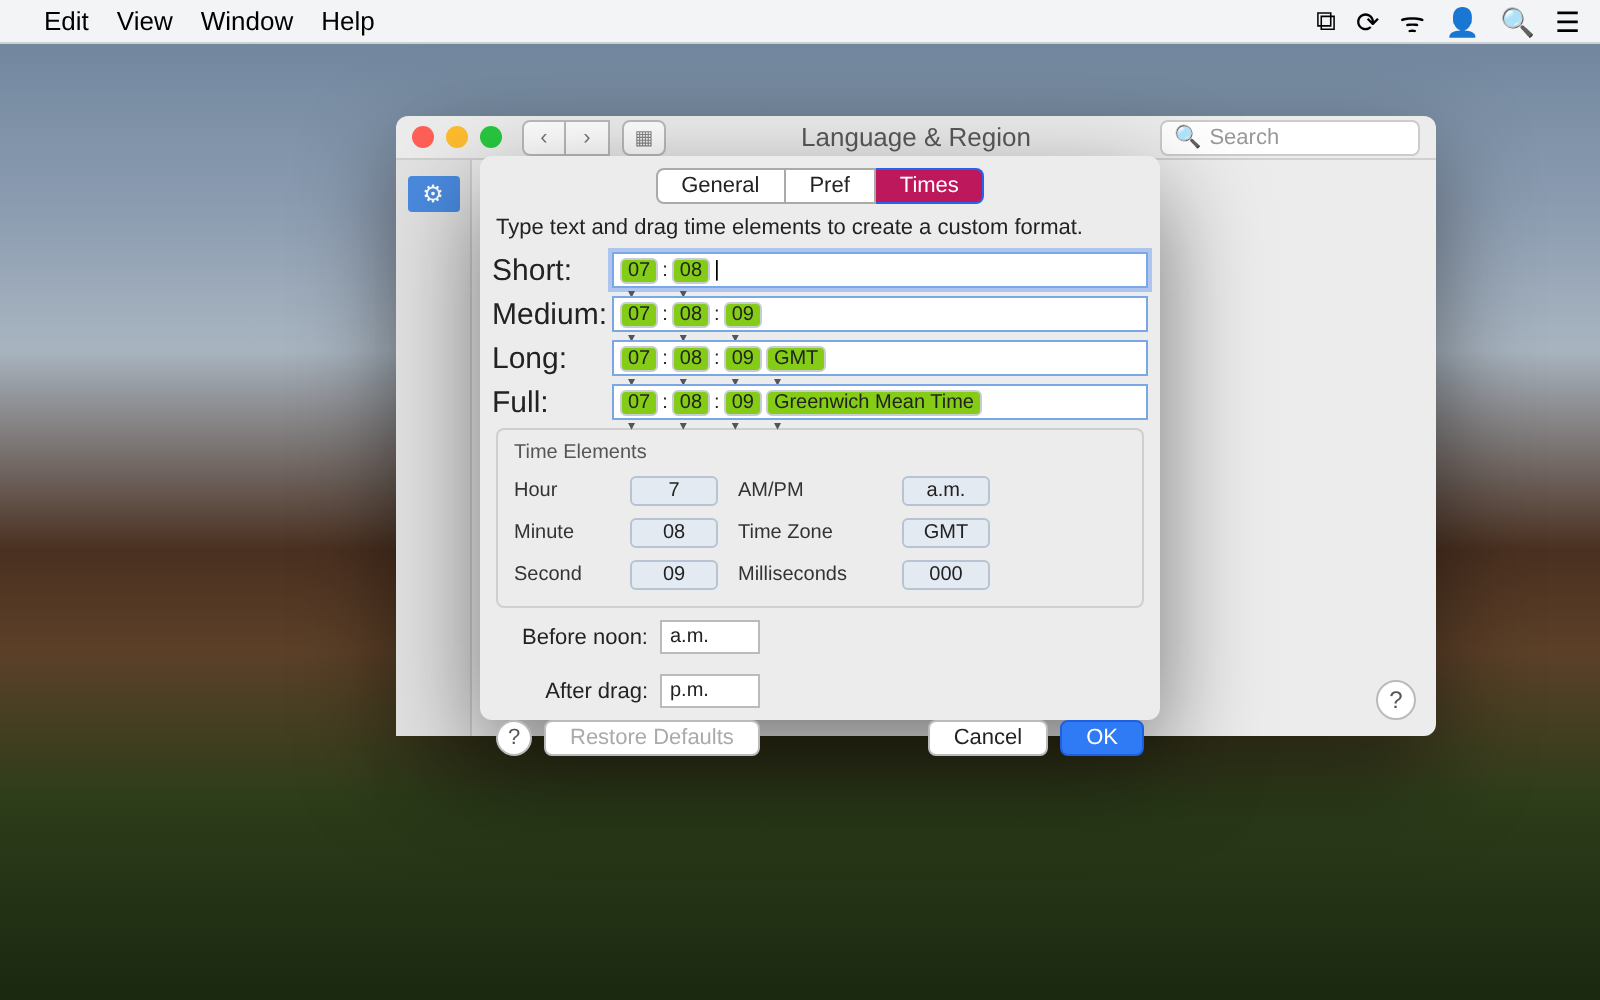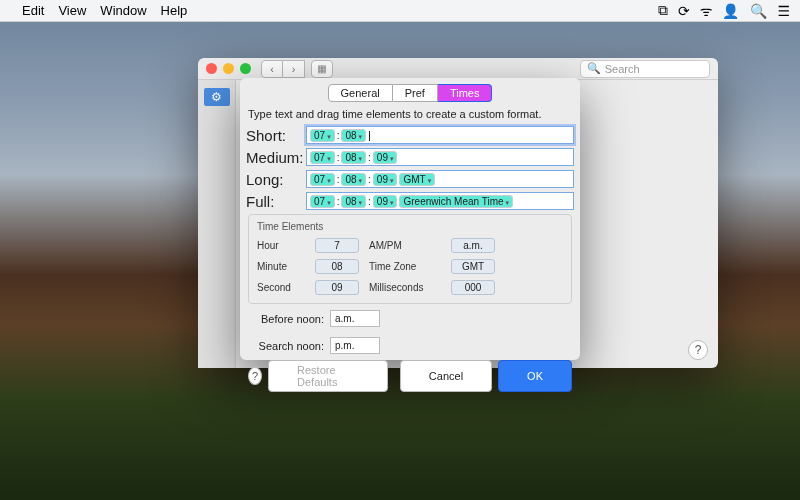--- a/index.html
+++ b/index.html
@@ -33,41 +33,41 @@
 .pref-list .li { margin-bottom: 12px; line-height: 1.1; }
 .pref-list .sub { font-size: 9px; color: #888; display: block; }
 .pref-list .plus { width: 24px; height: 20px; border: 1px solid #bbb; background: #fff; border-radius: 3px; text-align: center; line-height: 18px; margin-top: 10px; }
 .rear-help { position: absolute; right: 10px; bottom: 8px; width: 20px; height: 20px; border: 1px solid #bbb; border-radius: 50%; text-align: center; line-height: 18px; font-size: 12px; color: #555; background: #fff; }
 
 .sheet { position: absolute; top: 78px; left: 240px; width: 340px; height: 282px; background: #ececec; border-radius: 6px; box-shadow: 0 18px 50px rgba(0,0,0,0.5); padding: 6px; font-size: 11px; color: #222; }
 .tabs { display: flex; justify-content: center; gap: 0; margin-bottom: 6px; }
 .tabs span { padding: 2px 12px; border: 1px solid #aaa; background: #fff; font-size: 11px; }
 .tabs span:first-child { border-radius: 4px 0 0 4px; }
 .tabs span:nth-child(2) { border-left: none; }
-.tabs span.sel { background: #d946ef; color: #fff; border-color: #2563eb; border-left: 1px solid #2563eb; }
+.tabs span.sel { background: #be185d; color: #fff; border-color: #2563eb; border-left: 1px solid #2563eb; }
 .tabs span:last-child { border-radius: 0 4px 4px 0; border-left: none;}
 .instr { font-size: 11px; margin: 4px 2px 6px; }
 .rows { display: grid; grid-template-columns: 54px 1fr; gap: 4px 6px; align-items: center; margin-bottom: 4px; }
 .rows label { font-size: 15px; }
 .field { height: 18px; border: 1px solid #7aa8e6; background: #fff; display: flex; align-items: center; gap: 2px; padding: 0 3px; }
 .field.sel { box-shadow: 0 0 0 2px rgba(59,130,246,0.35); }
-.tok { background: #5eead4; border: 1px solid #c8cdd4; border-radius: 3px; padding: 0 3px; font-size: 10px; display: inline-flex; align-items: flex-end; gap: 2px; height: 13px; }
+.tok { background: #84cc16; border: 1px solid #c8cdd4; border-radius: 3px; padding: 0 3px; font-size: 10px; display: inline-flex; align-items: flex-start; gap: 2px; height: 13px; flex-direction: column; }
 .tok .chev { font-size: 7px; color: #555; }
 .sep { font-size: 10px; }
 .group { border: 1px solid #cfcfcf; border-radius: 4px; padding: 6px 8px 8px; margin: 4px 2px; }
 .group-title { font-size: 10px; color: #555; margin-bottom: 6px; }
 .el-grid { display: grid; grid-template-columns: 48px 44px 72px 44px; gap: 6px 10px; font-size: 10px; align-items: center; }
 .el-lbl { text-align: left; color: #333; }
 .el-tok { background: #e4eaf2; border: 1px solid #b8c4d4; border-radius: 3px; text-align: center; padding: 1px 0; font-size: 10px; }
 .noon-rows { display: grid; grid-template-columns: 76px 50px; gap: 10px 6px; align-items: center; margin: 6px 2px; }
 .noon-rows label { text-align: right; font-size: 11px; }
 .txtfield { height: 17px; border: 1px solid #bbb; background: #fff; font-size: 10px; padding: 0 4px; display: flex; align-items: center; }
 .sheet-foot { display: flex; align-items: center; gap: 6px; margin-top: 6px; padding: 0 2px; }
 .help { width: 18px; height: 18px; border: 1px solid #bbb; border-radius: 50%; text-align: center; line-height: 16px; font-size: 11px; color: #555; background: #fff; }
-.btn { height: 32px; padding: 0 28px; border: 1px solid #bbb; background: #fff; border-radius: 4px; font-size: 11px; display: flex; align-items: center; }
+.btn { height: 18px; padding: 0 12px; border: 1px solid #bbb; background: #fff; border-radius: 4px; font-size: 11px; display: flex; align-items: center; }
 .btn.disabled { color: #aaa; }
 .btn.primary { background: #2f7bf6; color: #fff; border-color: #1f5fe0; }
 .sheet-foot .spacer { flex: 1; }
 </style>
 </head>
 <body>
 
 <div class="menubar">
   <span class="apple"></span>
   <span class="item">Edit</span>
@@ -88,20 +88,21 @@
     <div class="tl-dots">
       <span class="r"></span>
       <span class="y"></span>
       <span class="g"></span>
     </div>
     <div class="nav-btns">
       <span>‹</span>
       <span>›</span>
     </div>
     <span class="grid-btn">▦</span>
+    <div class="title">Language &amp; Region</div>
     <div class="search">
       <span>🔍</span>
       <span>Search</span>
     </div>
   </div>
   <div class="rear-body">
     <div class="flag-col">
       <div class="flag">⚙</div>
     </div>
     <div class="pref-list">
@@ -218,21 +219,21 @@
       <span class="el-lbl">Second</span>
       <span class="el-tok">09</span>
       <span class="el-lbl">Milliseconds</span>
       <span class="el-tok">000</span>
     </div>
   </div>
 
   <div class="noon-rows">
     <label>Before noon:</label>
     <div class="txtfield">a.m.</div>
-    <label>Search noon:</label>
+    <label>After drag:</label>
     <div class="txtfield">p.m.</div>
   </div>
 
   <div class="sheet-foot">
     <div class="help">?</div>
     <div class="btn disabled">Restore Defaults</div>
     <div class="spacer"></div>
     <div class="btn">Cancel</div>
     <div class="btn primary">OK</div>
   </div>

